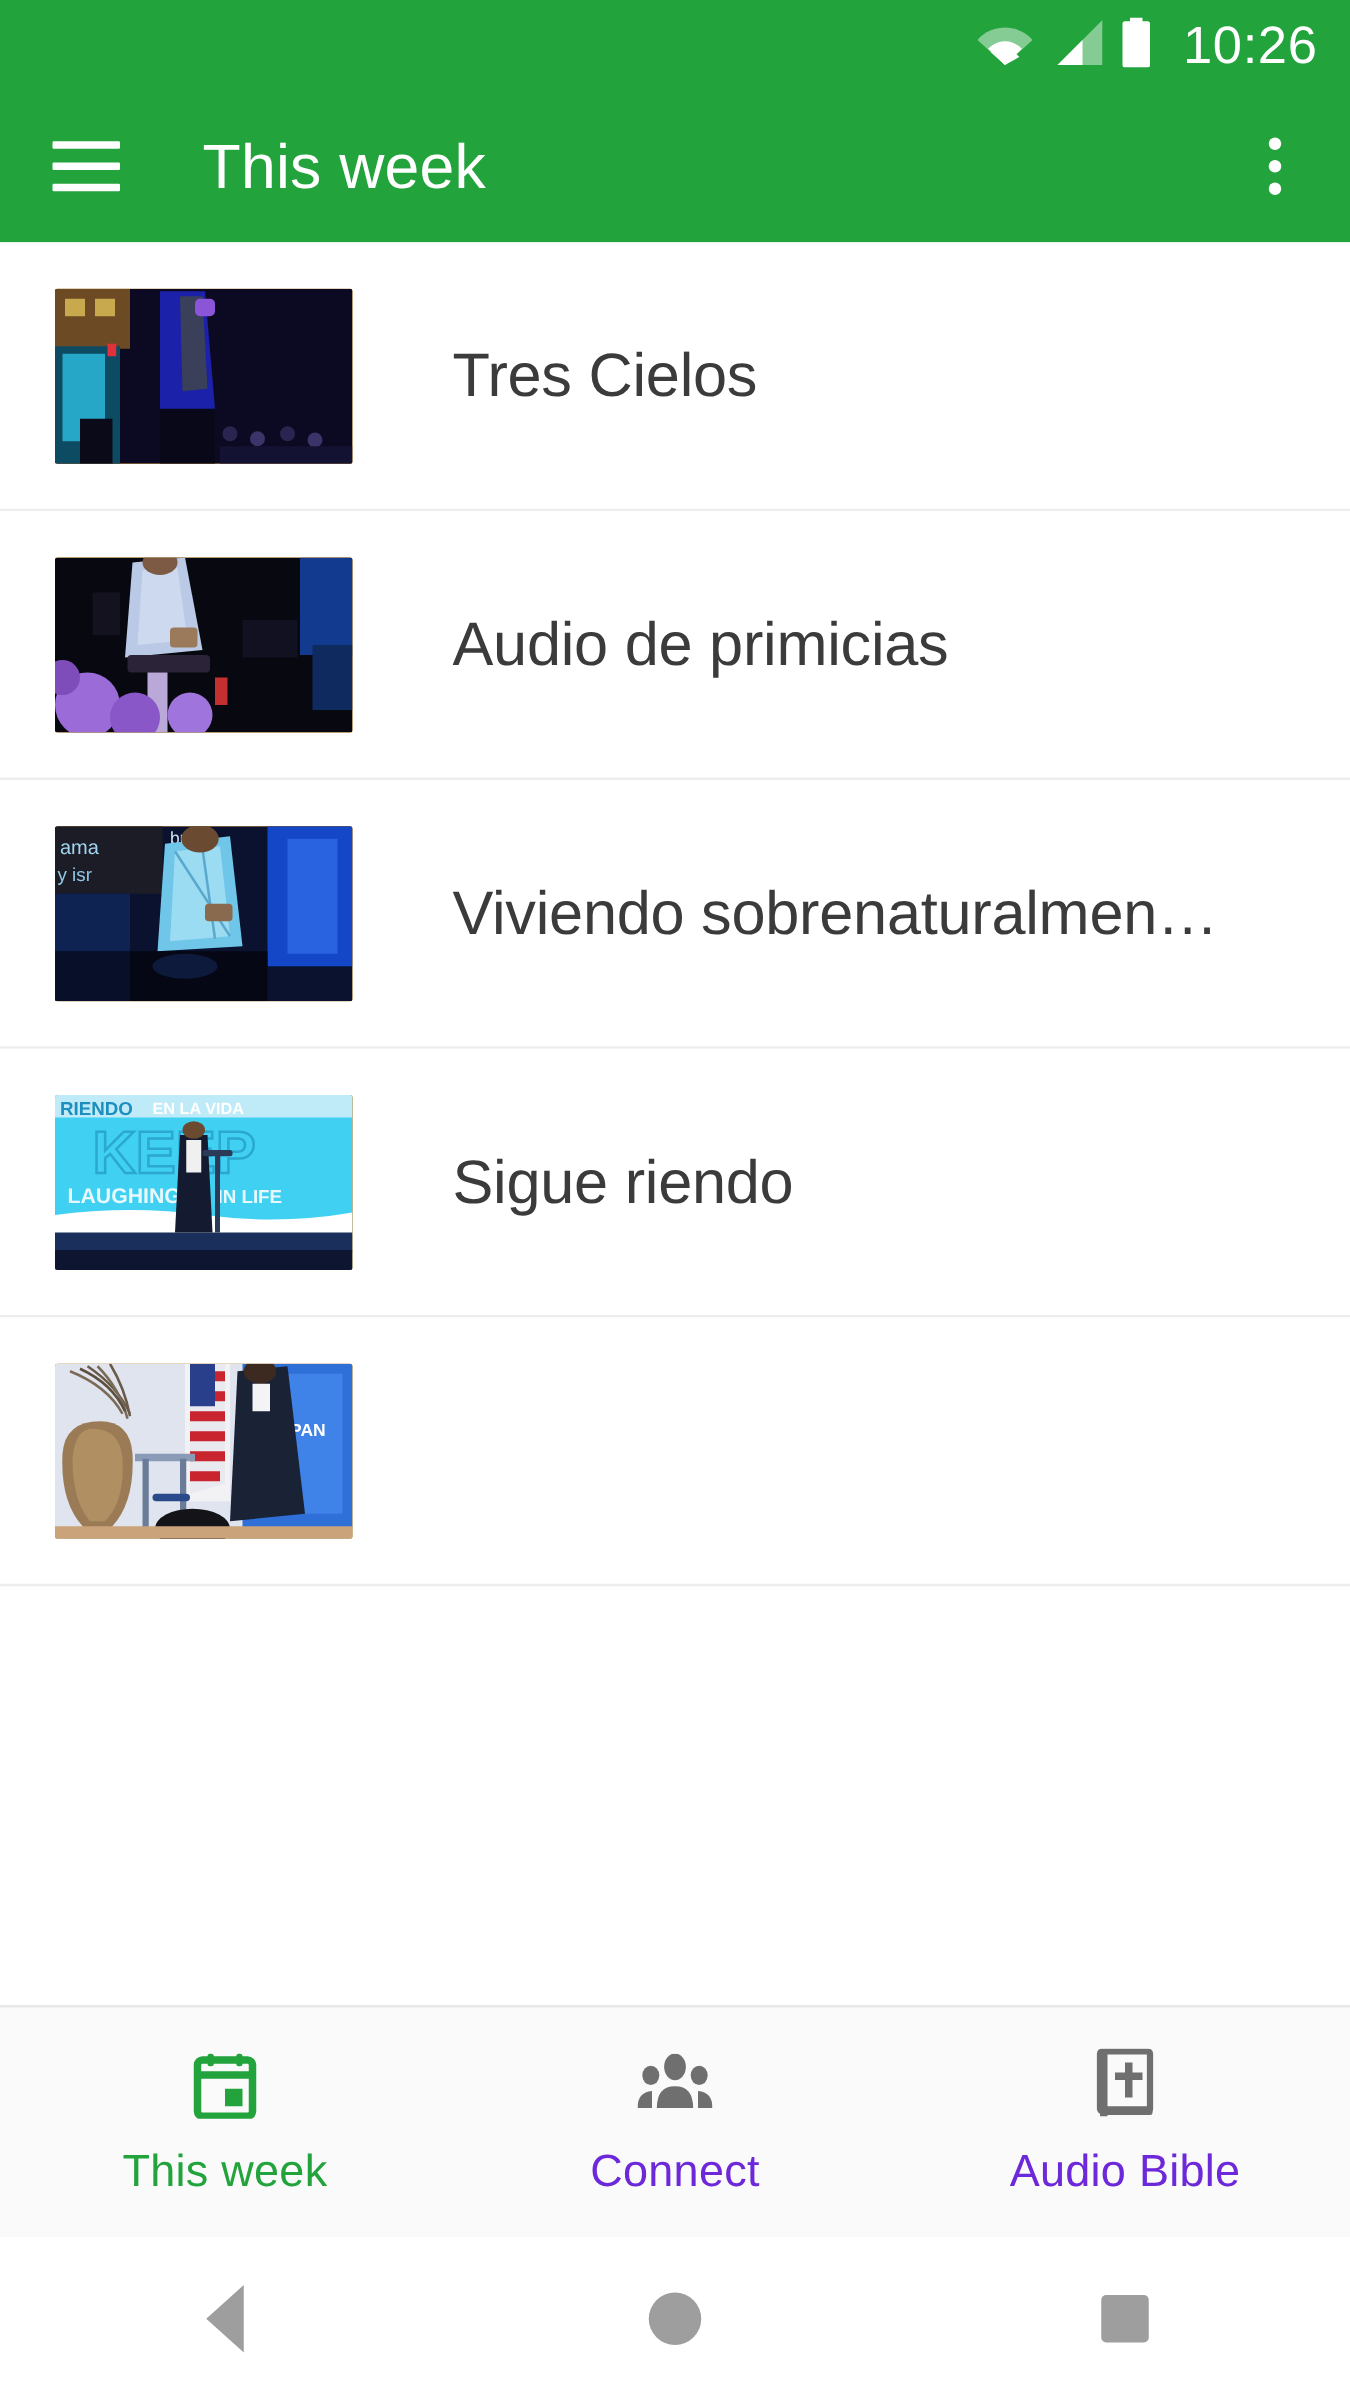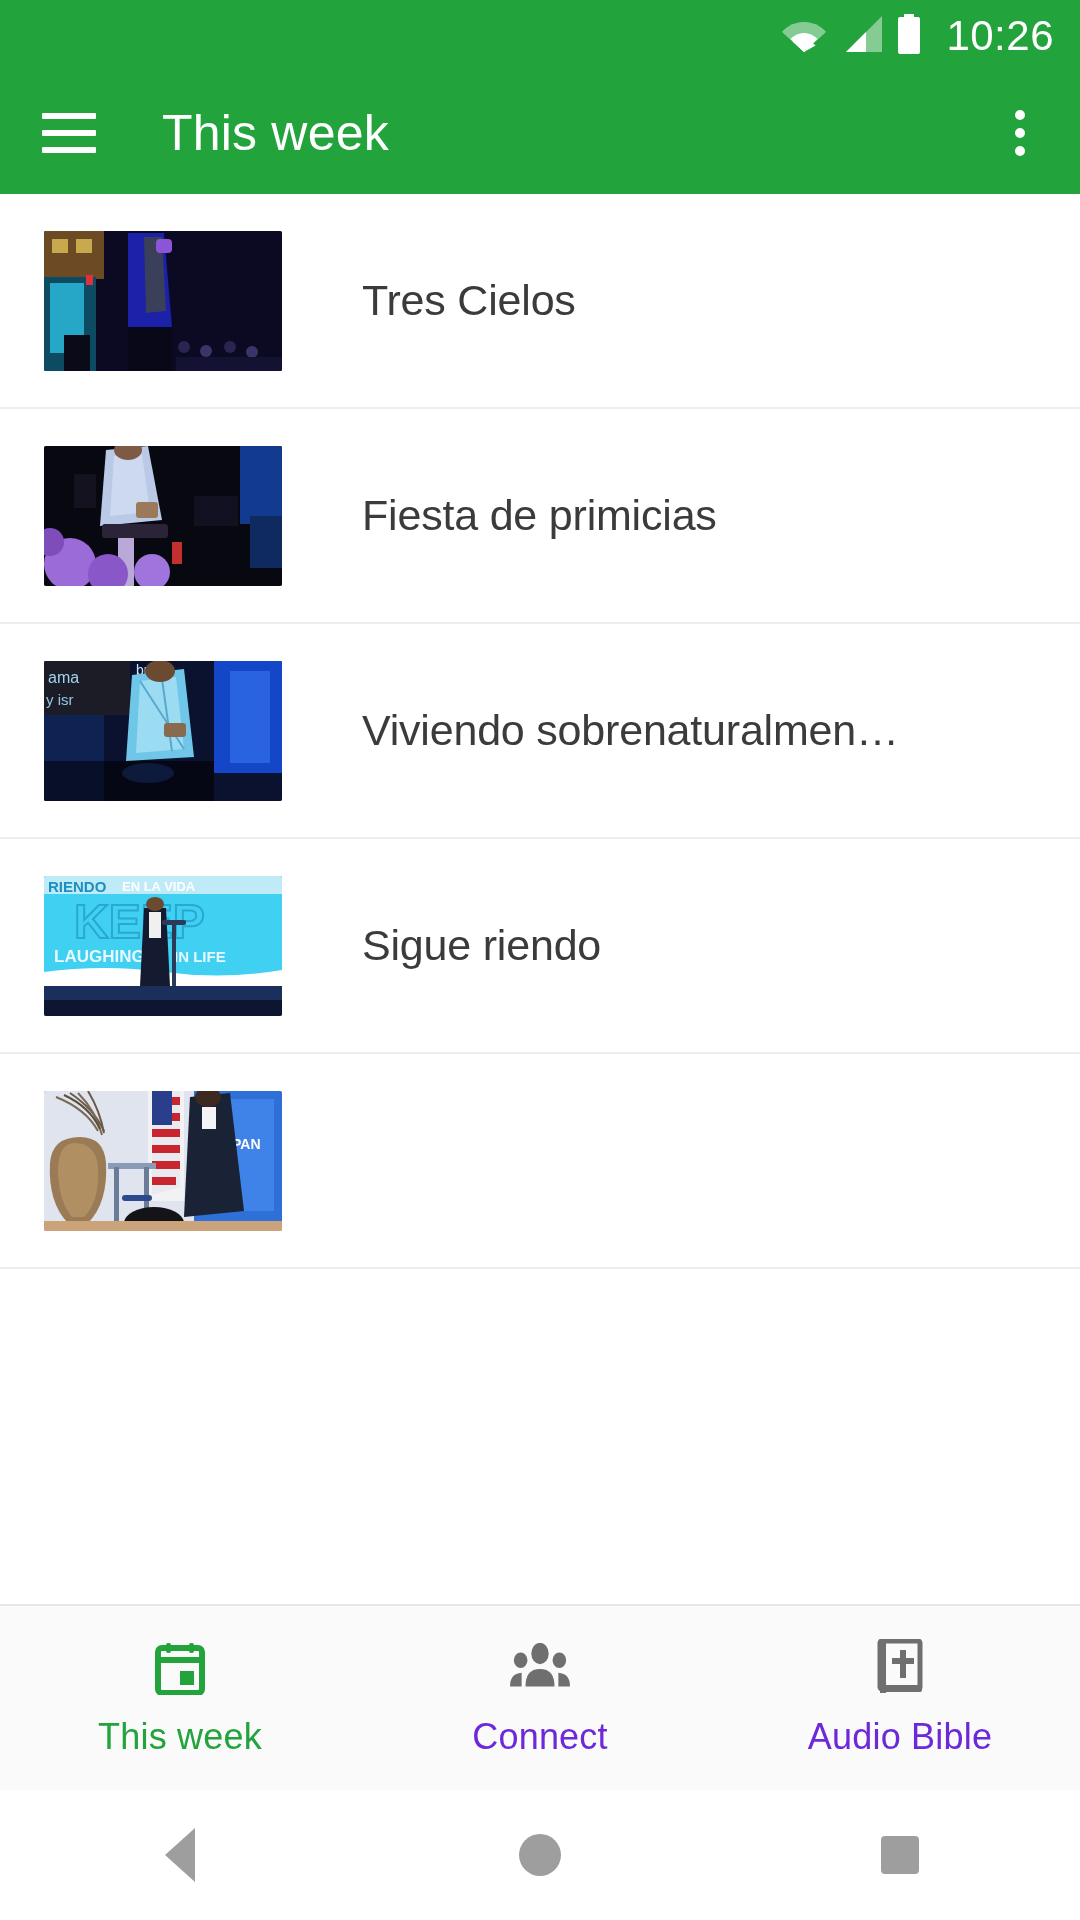--- a/index.html
+++ b/index.html
@@ -48,21 +48,21 @@
     padding:0 30px 0 44px; background:#fff; cursor:pointer;
     border-bottom:2px solid #eceded;
   }
   .thumb{
     width:238px; height:140px; flex:0 0 238px;
     border-radius:2px; overflow:hidden; position:relative;
     background:#a16207;
   }
   .thumb svg{ display:block; width:100%; height:100%; }
   .item-title{
-    margin-left:80px; font-size:43px; color:#3b3b3b;
+    margin-left:80px; font-size:49px; color:#3b3b3b;
     font-weight:400; white-space:nowrap; overflow:hidden;
     text-overflow:ellipsis; flex:1; letter-spacing:-0.2px;
   }
 
   
   .bottom-nav{
     position:absolute; left:0; bottom:130px; width:1080px; height:186px;
     background:#fafafa; border-top:2px solid #e8e8e8;
     display:flex; align-items:center;
   }
@@ -171,21 +171,21 @@
         <rect x="74" y="92" width="16" height="48" fill="#b9a8d8"></rect>
         <circle cx="26" cy="118" r="26" fill="#9b6bd8"></circle>
         <circle cx="64" cy="128" r="20" fill="#8a57c9"></circle>
         <circle cx="108" cy="126" r="18" fill="#a074dd"></circle>
         <circle cx="6" cy="96" r="14" fill="#7e4dba"></circle>
         <rect x="128" y="96" width="10" height="22" fill="#c42f2f"></rect>
         <rect x="150" y="50" width="44" height="30" fill="#111122"></rect>
         <rect x="30" y="28" width="22" height="34" fill="#14121f"></rect>
       </svg>
     </div>
-    <div class="item-title">Fiesta de primicias</div>
+    <div class="item-title">Audio de primicias</div>
   </div>
 
   <div class="list-item">
     <div class="thumb">
       <svg viewBox="0 0 238 140" preserveAspectRatio="none">
         <rect width="238" height="140" fill="#0a1230"></rect>
         <rect x="0" y="0" width="86" height="54" fill="#1c1c26"></rect>
         <text x="4" y="22" font-family="Liberation Sans, sans-serif" font-size="16" fill="#9fd4ef">ama</text>
         <text x="2" y="44" font-family="Liberation Sans, sans-serif" font-size="15" fill="#8fc8e8">y isr</text>
         <text x="92" y="14" font-family="Liberation Sans, sans-serif" font-size="14" fill="#cfe6f5">bus</text>

